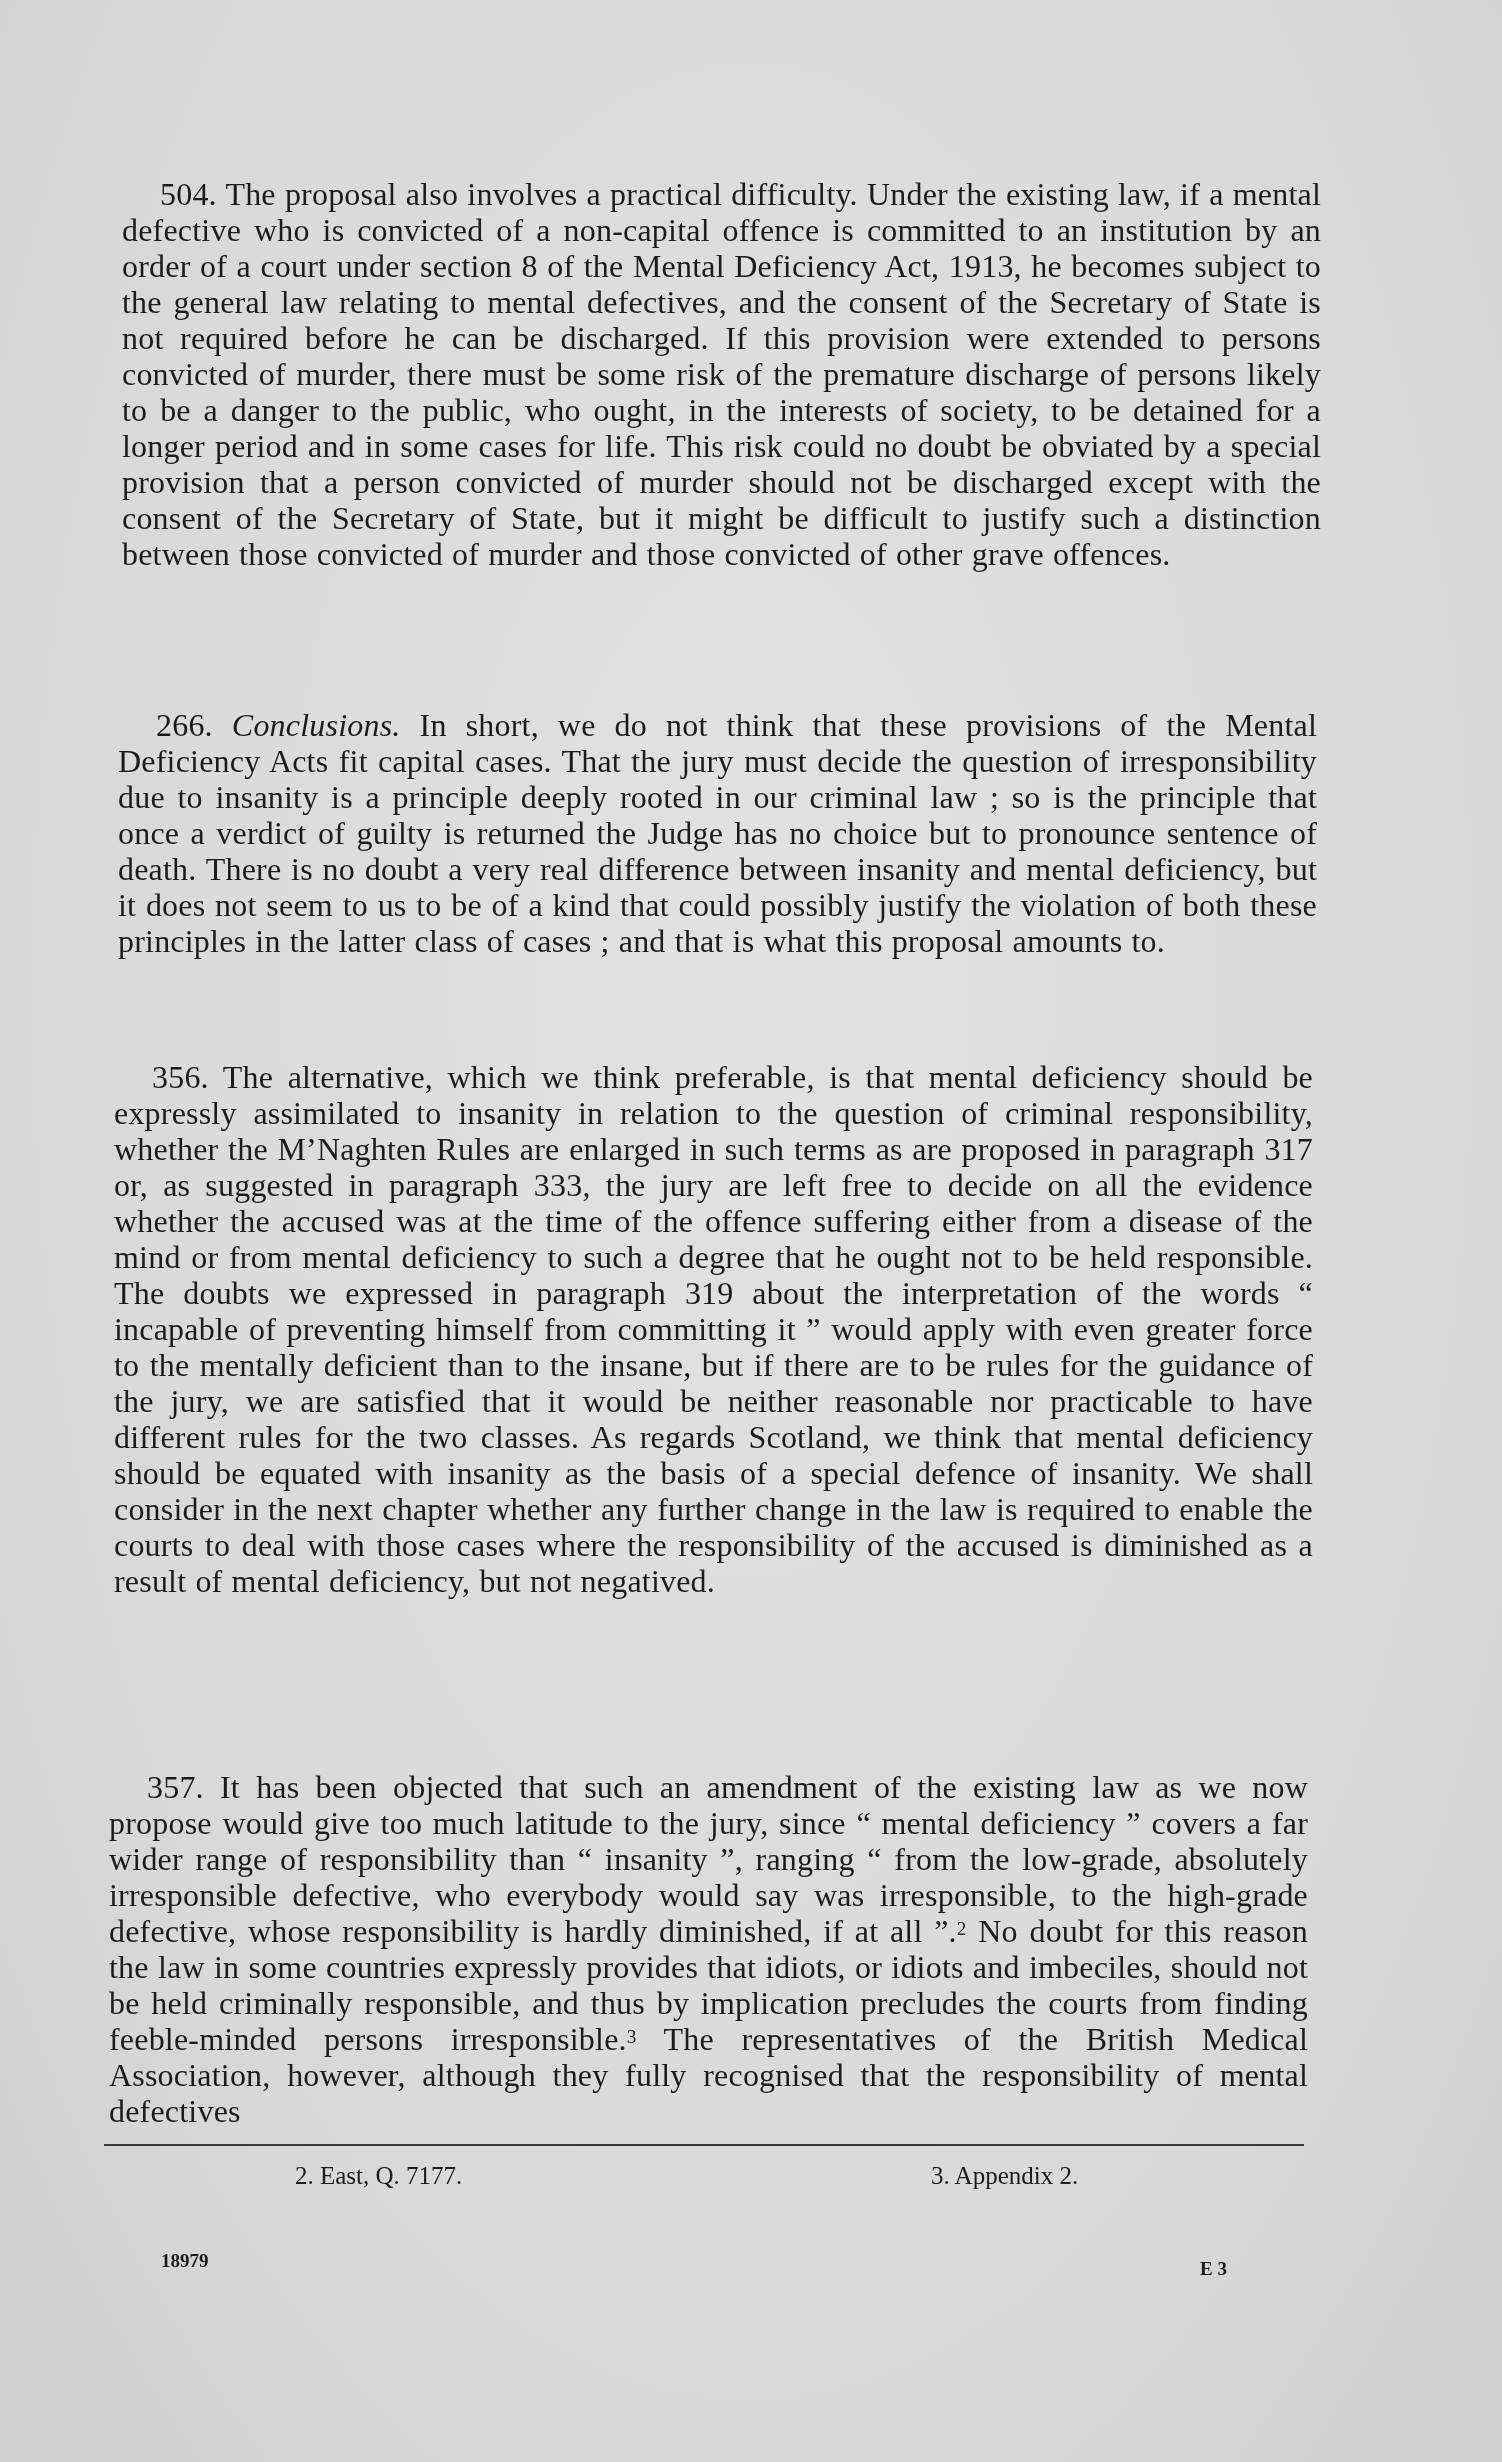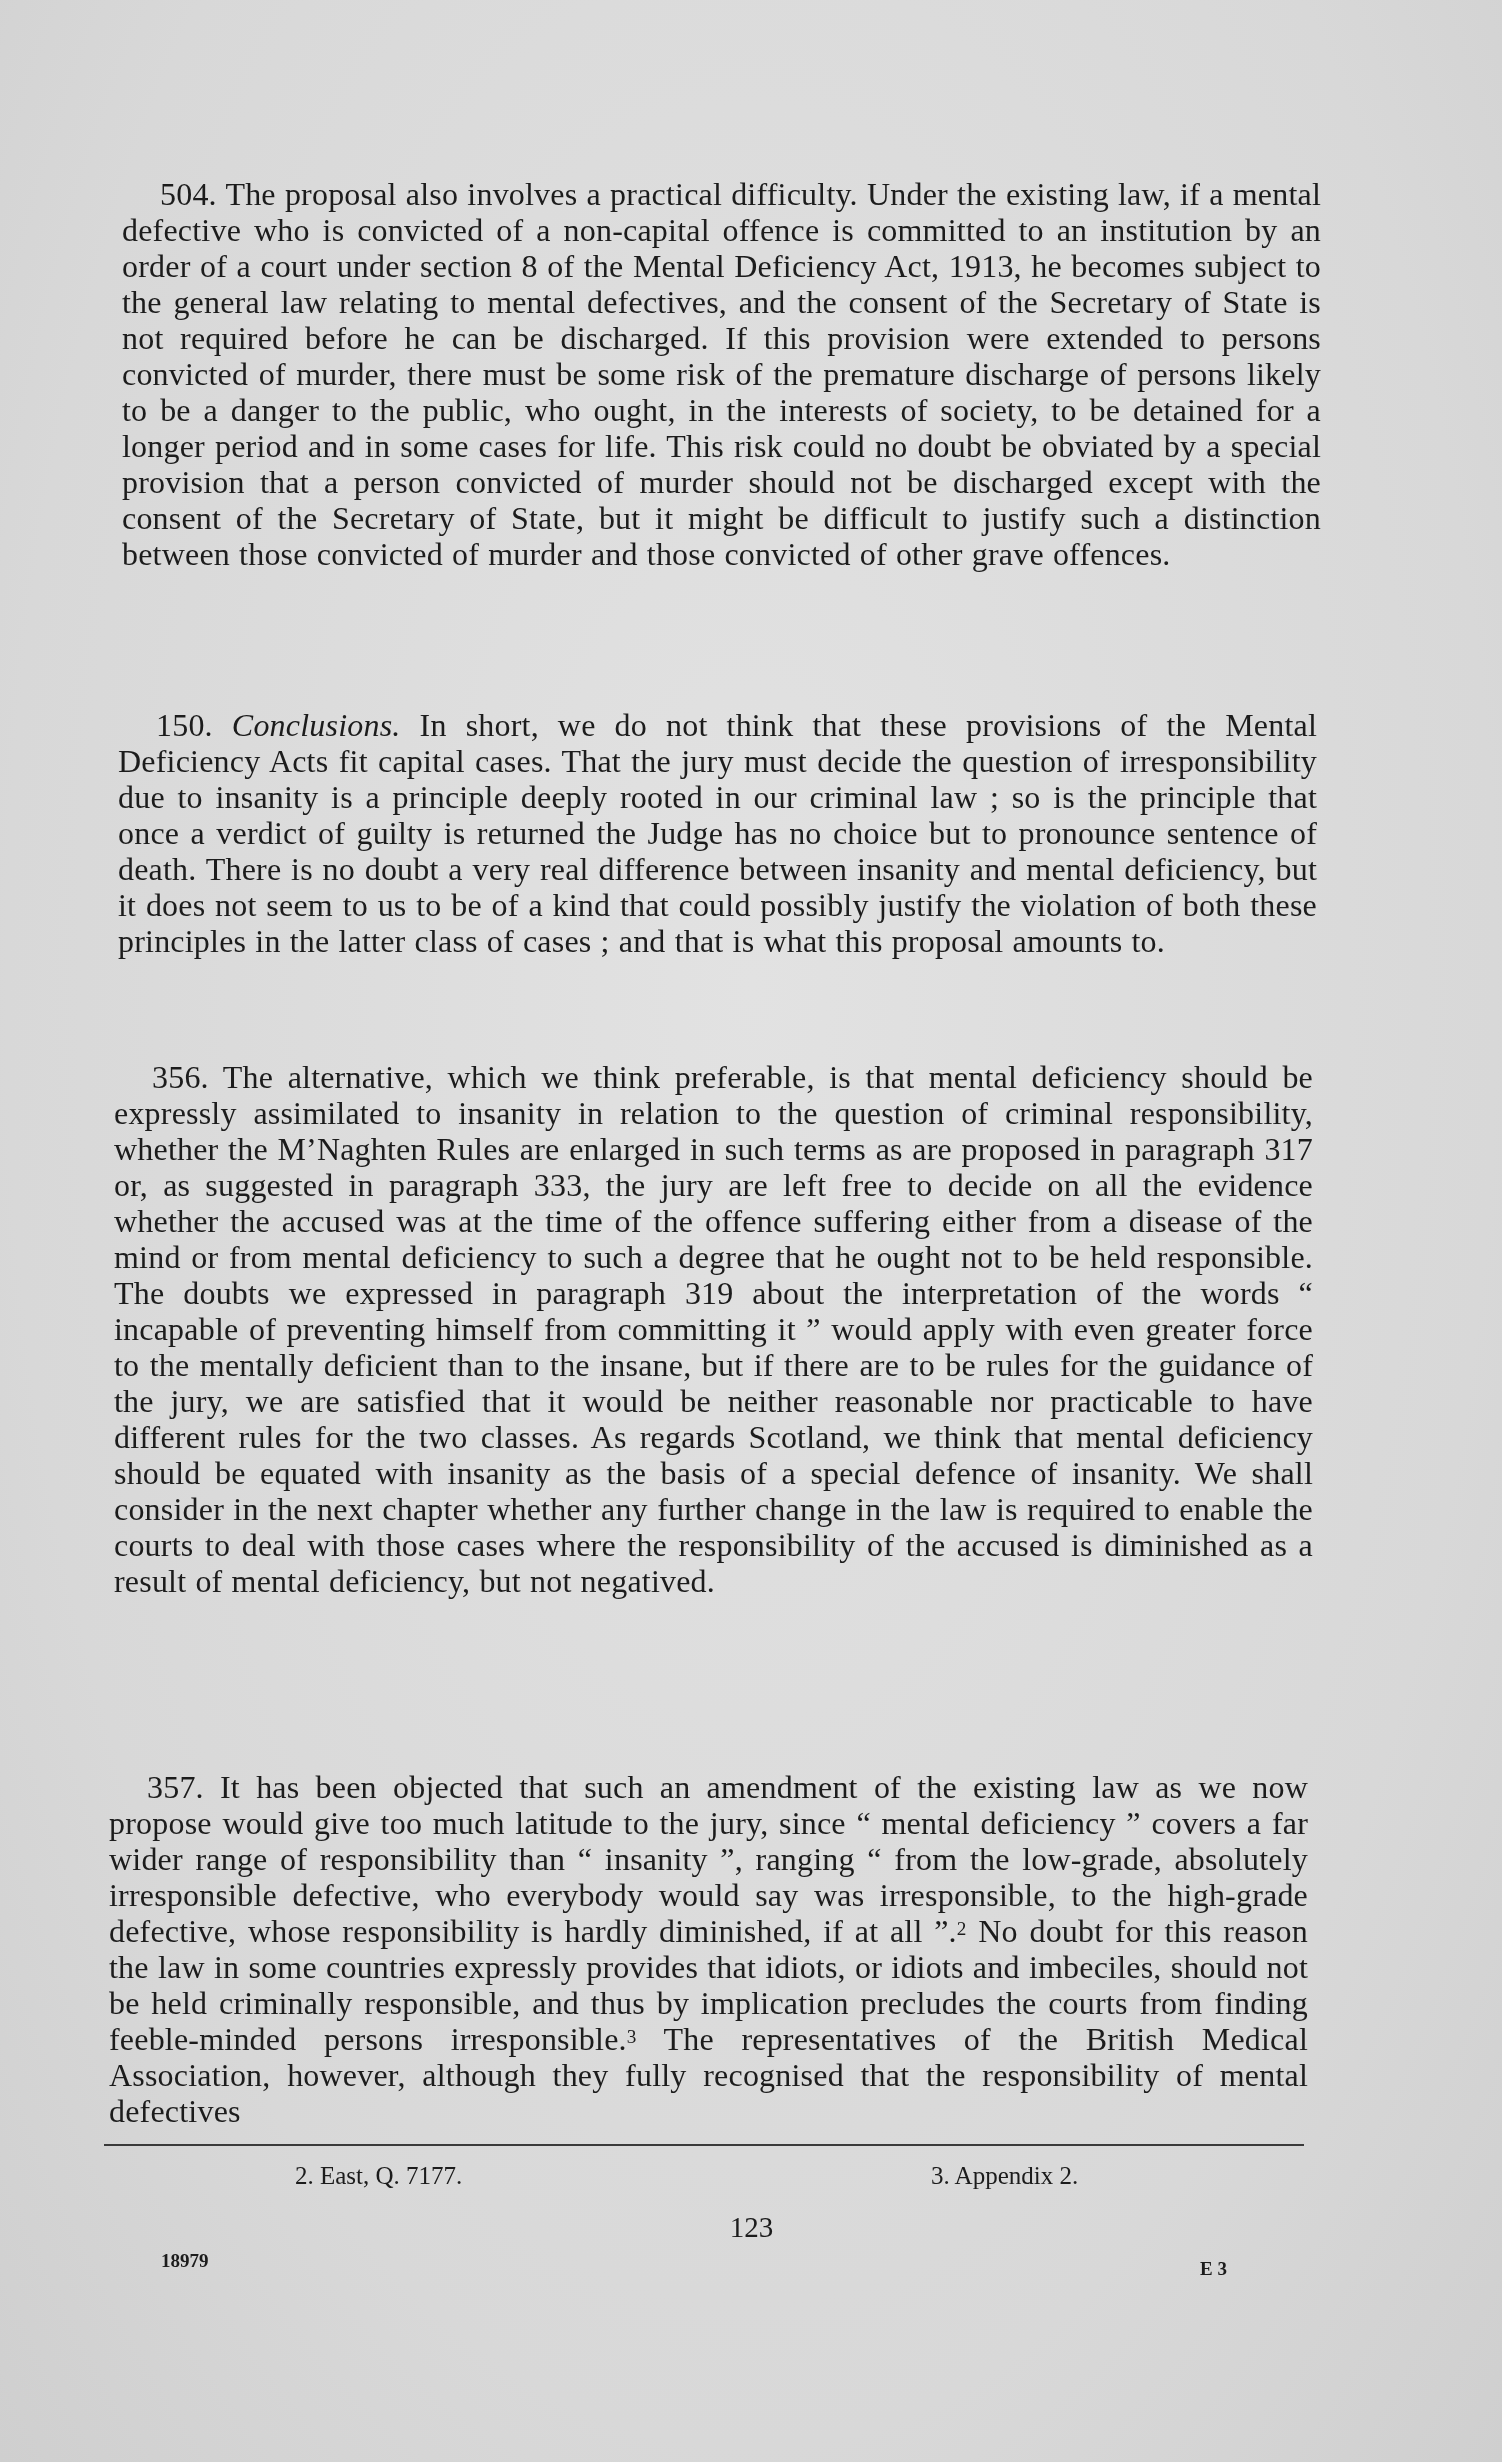--- a/index.html
+++ b/index.html
@@ -25,39 +25,38 @@
 <body>
 
 <div class="page">
 
   <p class="para" style="left:122px; top:176px; width:1199px;">
     <span class="indent"></span><span>504.</span>
     <span>The proposal also involves a practical difficulty.  Under the existing law, if a mental defective who is convicted of a non-capital offence is committed to an institution by an order of a court under section 8 of the Mental Deficiency Act, 1913, he becomes subject to the general law relating to mental defectives, and the consent of the Secretary of State is not required before he can be discharged.  If this provision were extended to persons convicted of murder, there must be some risk of the premature discharge of persons likely to be a danger to the public, who ought, in the interests of society, to be detained for a longer period and in some cases for life. This risk could no doubt be obviated by a special provision that a person convicted of murder should not be discharged except with the consent of the Secretary of State, but it might be difficult to justify such a distinction between those convicted of murder and those convicted of other grave offences.</span>
   </p>
 
   <p class="para" style="left:118px; top:707px; width:1199px;">
-    <span class="indent"></span><span>150.</span>
+    <span class="indent"></span><span>266.</span>
     <em>Conclusions.</em>
     <span>In short, we do not think that these provisions of the Mental Deficiency Acts fit capital cases.  That the jury must decide the question of irresponsibility due to insanity is a principle deeply rooted in our criminal law ; so is the principle that once a verdict of guilty is returned the Judge has no choice but to pronounce sentence of death.  There is no doubt a very real difference between insanity and mental deficiency, but it does not seem to us to be of a kind that could possibly justify the violation of both these principles in the latter class of cases ; and that is what this proposal amounts to.</span>
   </p>
 
   <p class="para" style="left:114px; top:1059px; width:1199px;">
     <span class="indent"></span><span>356.</span>
     <span>The alternative, which we think preferable, is that mental deficiency should be expressly assimilated to insanity in relation to the question of criminal responsibility, whether the M’Naghten Rules are enlarged in such terms as are proposed in paragraph 317 or, as suggested in paragraph 333, the jury are left free to decide on all the evidence whether the accused was at the time of the offence suffering either from a disease of the mind or from mental deficiency to such a degree that he ought not to be held respon­sible.  The doubts we expressed in paragraph 319 about the interpretation of the words “ incapable of preventing himself from committing it ” would apply with even greater force to the mentally deficient than to the insane, but if there are to be rules for the guidance of the jury, we are satisfied that it would be neither reasonable nor practicable to have different rules for the two classes.  As regards Scotland, we think that mental deficiency should be equated with insanity as the basis of a special defence of insanity.  We shall consider in the next chapter whether any further change in the law is required to enable the courts to deal with those cases where the responsi­bility of the accused is diminished as a result of mental deficiency, but not negatived.</span>
   </p>
 
   <p class="para" style="left:109px; top:1769px; width:1199px;">
     <span class="indent"></span><span>357.</span>
     <span>It has been objected that such an amendment of the existing law as we now propose would give too much latitude to the jury, since “ mental deficiency ” covers a far wider range of responsibility than “ insanity ”, ranging “ from the low-grade, absolutely irresponsible defective, who everybody would say was irresponsible, to the high-grade defective, whose responsibility is hardly diminished, if at all ”.</span><sup>2</sup><span>  No doubt for this reason the law in some countries expressly provides that idiots, or idiots and imbeciles, should not be held criminally responsible, and thus by implication precludes the courts from finding feeble-minded persons irrespon­sible.</span><sup>3</sup><span>  The representatives of the British Medical Association, however, although they fully recognised that the responsibility of mental defectives</span>
   </p>
 
   <div class="rule"></div>
 
   <div class="fn" style="left:295px;font-family:Liberation Serif, serif;">2. East, Q. 7177.</div>
   <div class="fn" style="left:931px;">3. Appendix 2.</div>
 
-  <div class="pageno">123</div>
 
   <div class="sig" style="left:161px;">18979</div>
   <div class="sig" style="left:1200px;margin-top:8px;">E 3</div>
 
 </div>
 
 
 </body></html>

